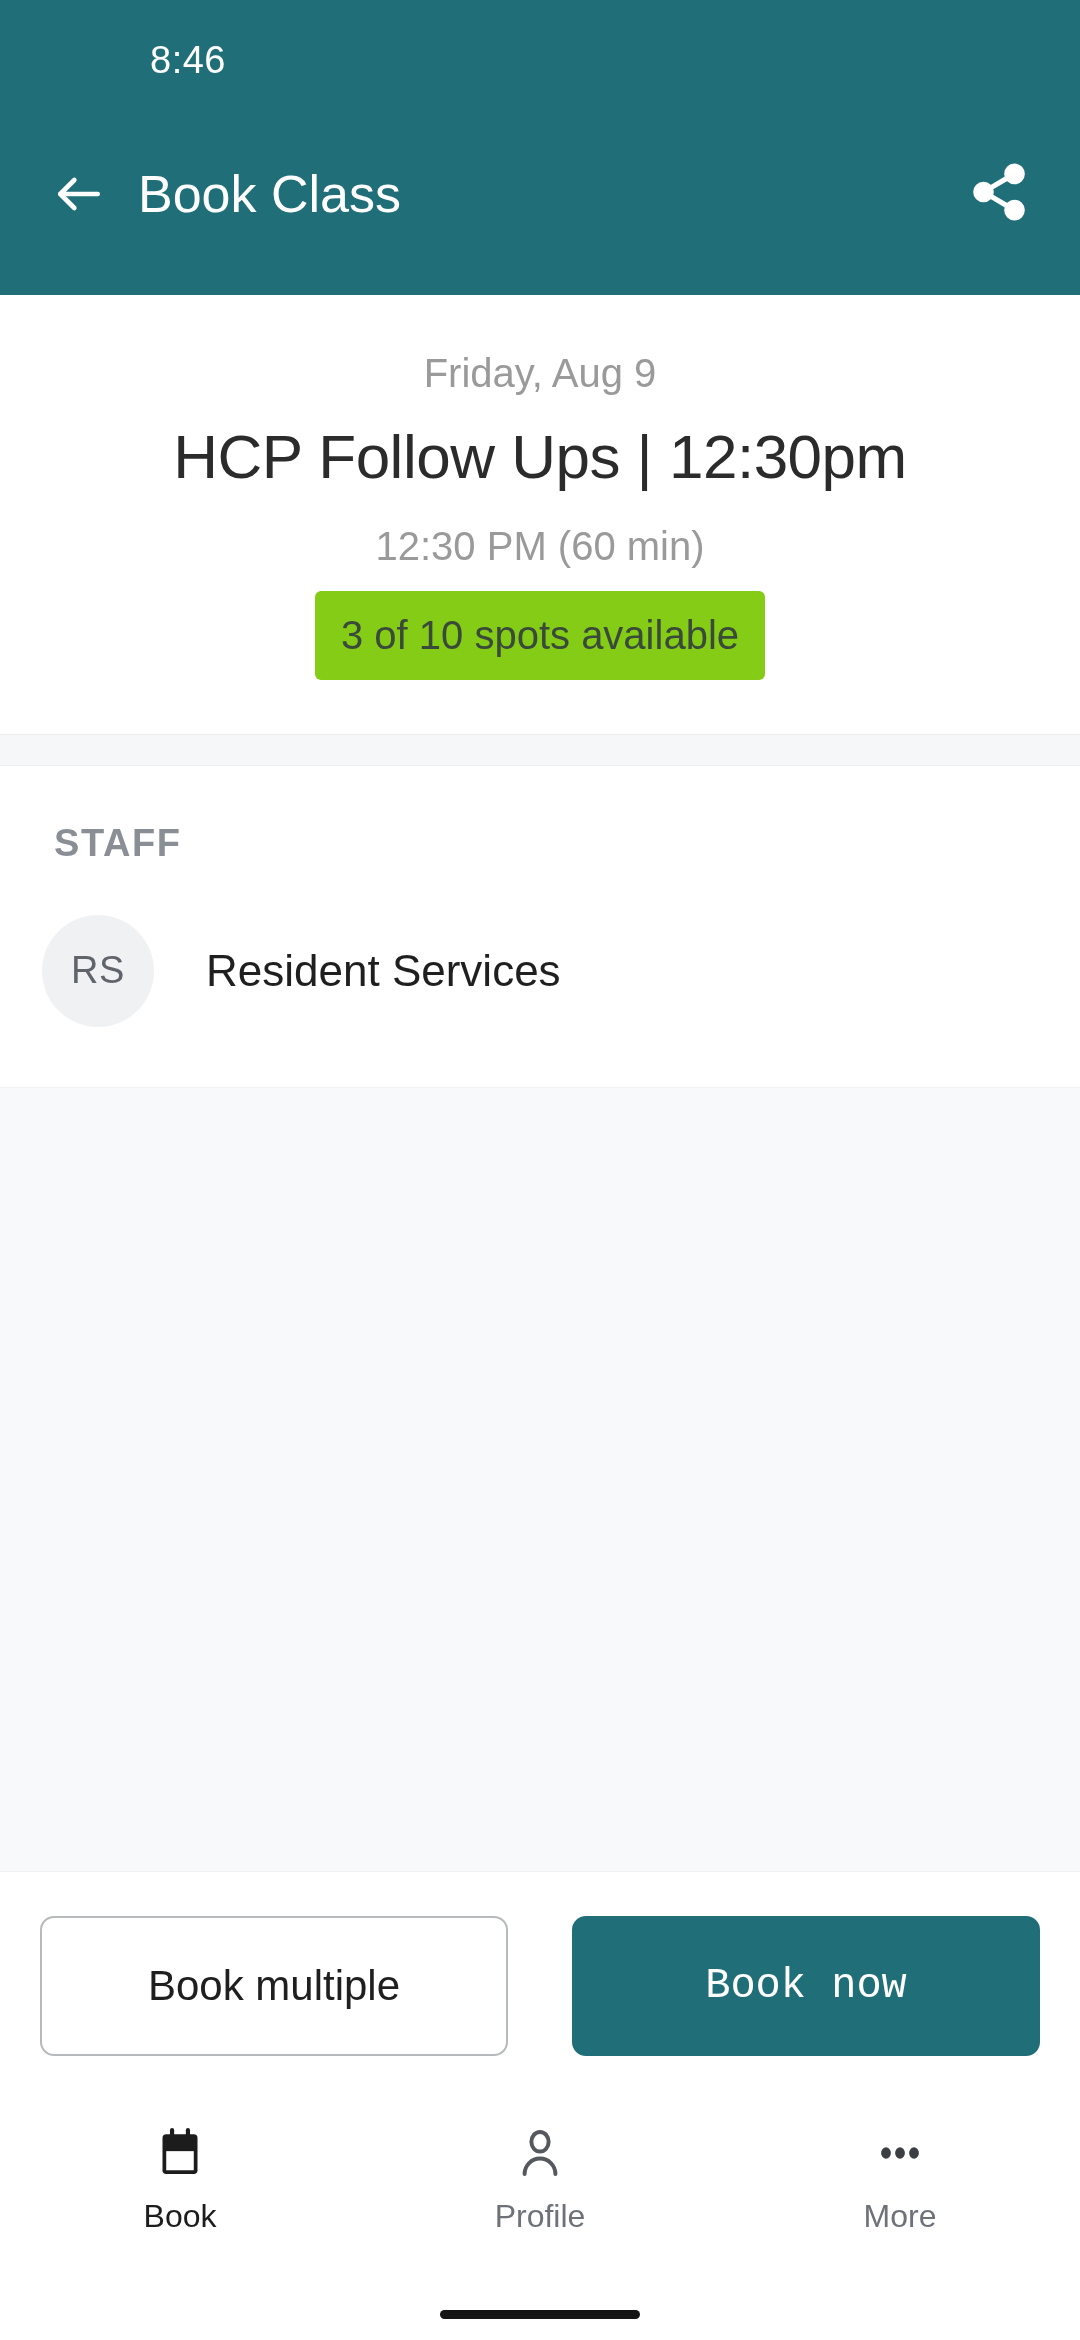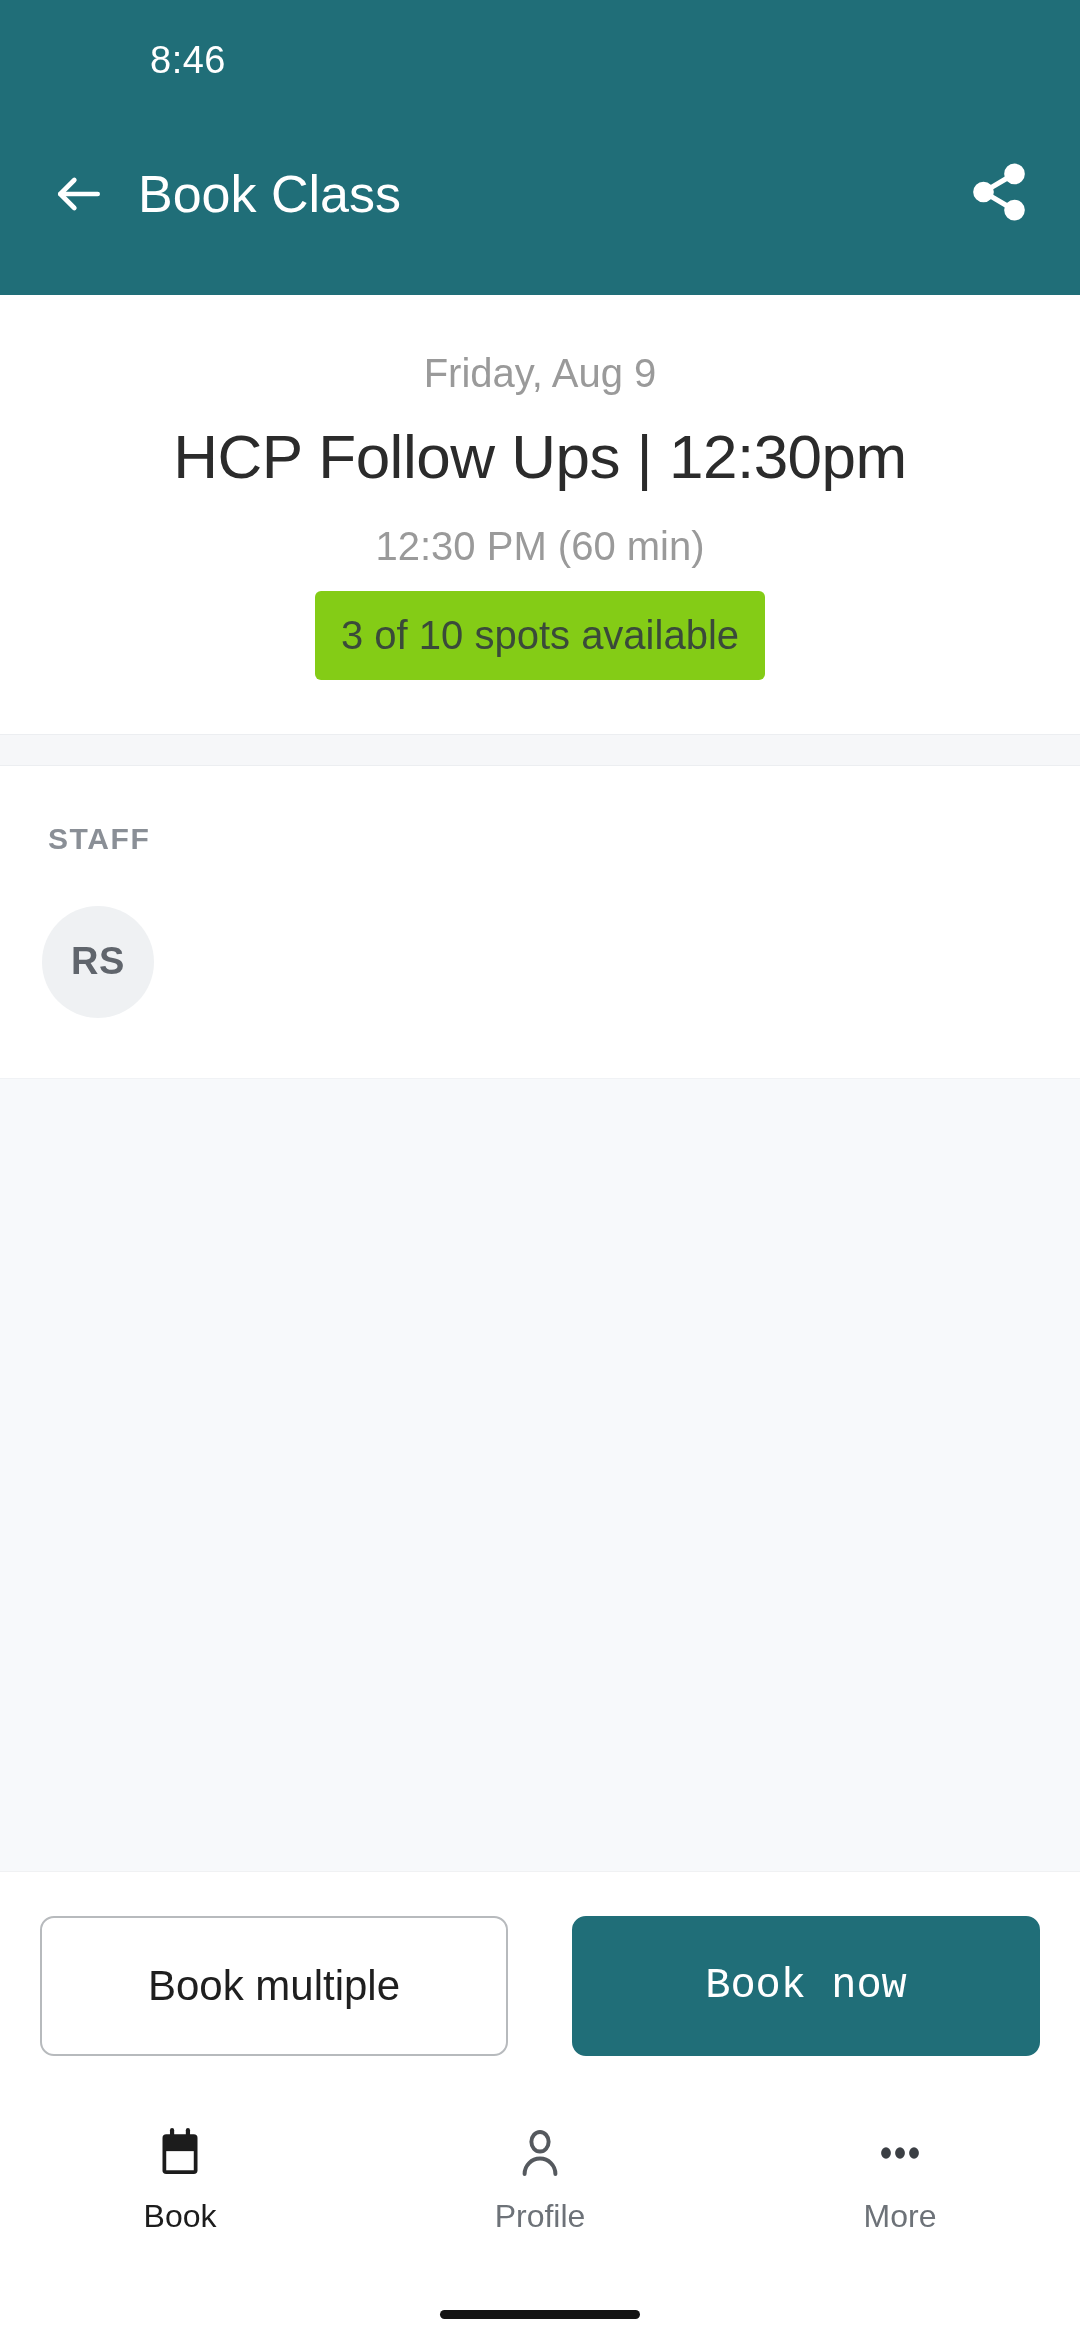--- a/index.html
+++ b/index.html
@@ -100,30 +100,29 @@
     flex:0 0 auto;
   }
 
   
   .staff-card {
     background:#ffffff;
     padding:56px 42px 60px 42px;
     flex:0 0 auto;
   }
   .section-label {
-    font-size:30px;
+    font-size:38px;
     font-weight:bold;
     color:#8a8f96;
     letter-spacing:1.6px;
-    margin-left:6px;
+    margin-left:12px;
   }
   .staff-row {
     display:flex; align-items:center;
     margin-top:50px;
-    font-weight:bold;
   }
   .avatar {
     width:112px; height:112px;
     border-radius:50%;
     background:#EFF1F3;
     display:flex; align-items:center; justify-content:center;
     flex:0 0 auto;
   }
   .avatar-initials {
     font-size:38px;
@@ -245,20 +244,21 @@
   </div>
 
   <div class="band"></div>
 
   <div class="staff-card">
     <div class="section-label">STAFF</div>
     <div class="staff-row">
       <div class="avatar">
         <span class="avatar-initials">RS</span>
       </div>
+      <div class="staff-name">Resident Services</div>
     </div>
   </div>
 
   <div class="filler"></div>
 
   <div class="actionbar">
     <div class="btn btn-outline">Book multiple</div>
     <div class="btn btn-filled">Book now</div>
   </div>
 

